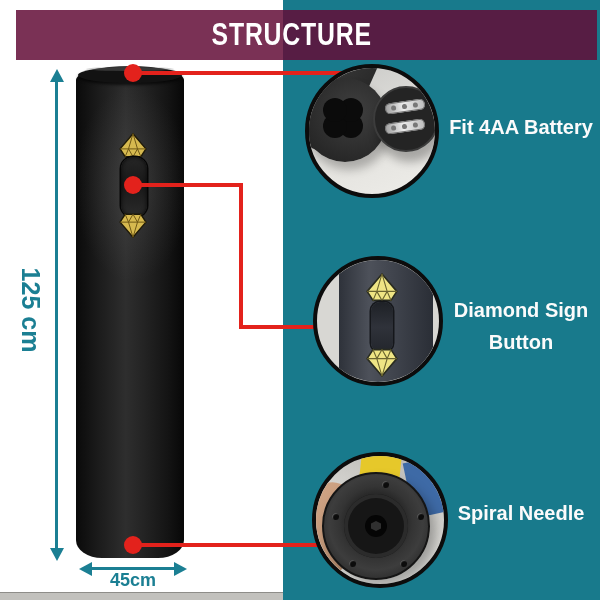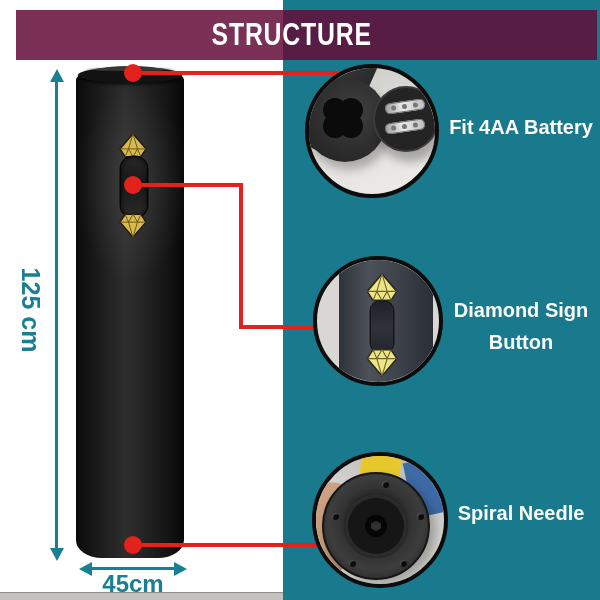--- a/index.html
+++ b/index.html
@@ -58,21 +58,21 @@
   .dim-h-line { left:90px; top:567px; width:84px; height:3px; }
   .arr-left  { left:79px;  top:562px; border-top:7px solid transparent; border-bottom:7px solid transparent; border-right:13px solid #1b7f93; }
   .arr-right { left:174px; top:562px; border-top:7px solid transparent; border-bottom:7px solid transparent; border-left:13px solid #1b7f93; }
   .height-label {
     left:-29px; top:295px; width:120px; height:30px; z-index:4;
     display:flex; align-items:center; justify-content:center;
     transform:rotate(90deg); color:#1b7f93; font-size:25px; font-weight:bold; white-space:nowrap;
   }
   .width-label {
     left:73px; top:570px; width:120px; z-index:4; text-align:center;
-    color:#1b7f93; font-size:24px; font-weight:bold;
+    color:#1b7f93; font-size:18px; font-weight:bold;
   }
 
   
   .conn { background:#e3221c; z-index:3; }
   .c1  { left:133px; top:71px;  width:215px; height:4px; }
   .c2a { left:133px; top:183px; width:110px; height:4px; }
   .c2b { left:239px; top:183px; width:4px;  height:146px; }
   .c2c { left:239px; top:325px; width:81px; height:4px; }
   .c3  { left:133px; top:543px; width:189px; height:4px; }
   .dot { width:18px; height:18px; border-radius:50%; background:#e3221c; z-index:4; }

